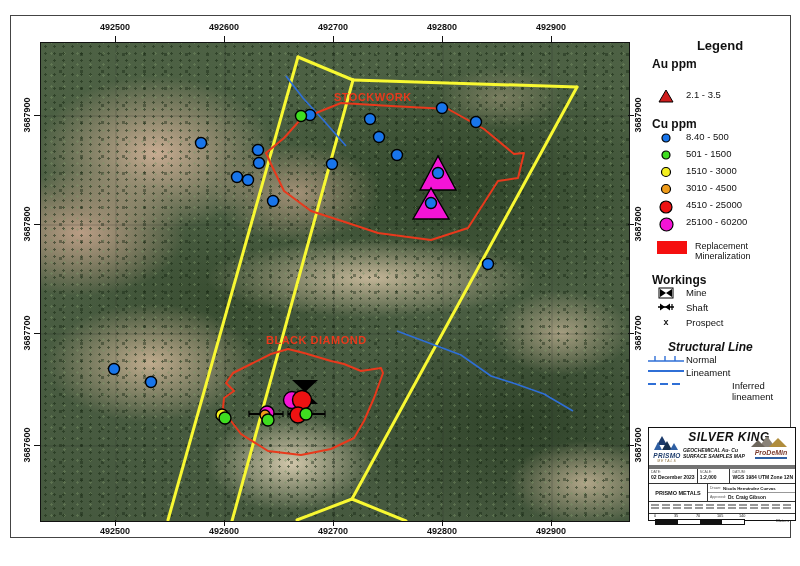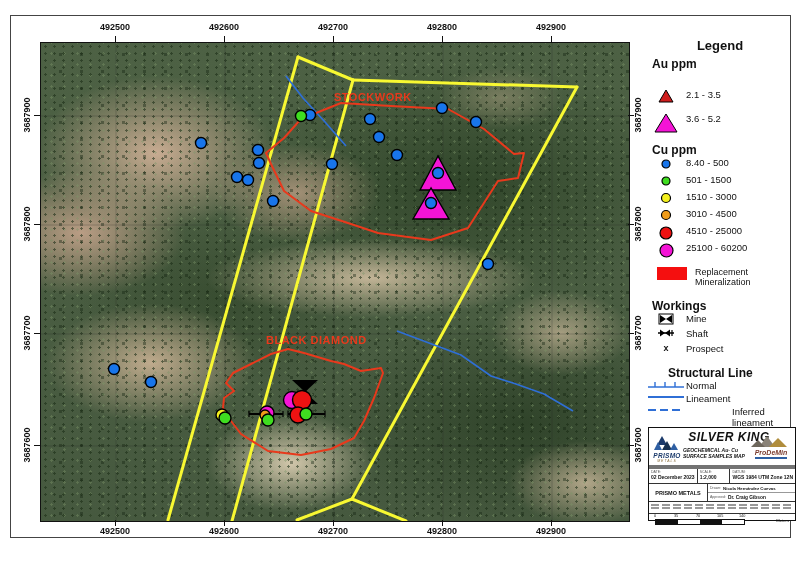--- a/index.html
+++ b/index.html
@@ -200,28 +200,20 @@
   <div class="lg-head">Au ppm</div>
 
   <div class="lg-row tri1">
     <span class="ic">
       <svg class="dotsvg" width="16" height="14">
           <polygon points="8,1 1,13 15,13" stroke="#000" stroke-width="1" fill="#cf1d1d"></polygon>
         </svg>
     </span>
       <span class="lb">2.1 - 3.5</span>
   </div>
-  <div class="lg-row tri2">
-    <span class="ic">
-      <svg class="dotsvg" width="24" height="20">
-          <polygon points="12,1 1,19 23,19" stroke="#000" stroke-width="1" fill="#f414d6"></polygon>
-        </svg>
-    </span>
-      <span class="lb">3.6 - 5.2</span>
-  </div>
 
   <div class="lg-head" style="margin-top:4px;">Cu ppm</div>
   <div class="lg-row">
     <span class="ic">
         <svg class="dotsvg" width="14" height="14">
           <circle cx="7" cy="7" r="4" stroke="#000" stroke-width="1.2" fill="#1875eb"></circle>
         </svg>
       </span>
     <span class="lb">8.40 - 500</span>
   </div>
@@ -294,21 +286,21 @@
           <line x1="15" y1="2" x2="15" y2="8" stroke="#000" stroke-width="1.2"></line>
         </svg>
     </span>
       <span class="lb micro">Shaft</span>
   </div>
   <div class="lg-row" style="height:15px;">
     <span class="ic" style="font-size:9px;font-weight:bold;">x</span>
     <span class="lb micro">Prospect</span>
   </div>
 
-  <div class="lg-head centered" style="margin-top:8px;">Structural Line</div>
+  <div class="lg-head centered" style="margin-top:8px;font-style:italic;">Structural Line</div>
   <div class="lg-row" style="height:13px;">
     <span class="ic">
       <svg class="dotsvg" width="38" height="10">
           <line x1="1" y1="7" x2="37" y2="7" stroke="#2f6fd6" stroke-width="1.6"></line>
           <line x1="8" y1="2" x2="8" y2="7" stroke="#2f6fd6" stroke-width="1.4"></line>
           <line x1="18" y1="2" x2="18" y2="7" stroke="#2f6fd6" stroke-width="1.4"></line>
           <line x1="28" y1="2" x2="28" y2="7" stroke="#2f6fd6" stroke-width="1.4"></line>
         </svg>
     </span>
       <span class="lb micro">Normal</span>

